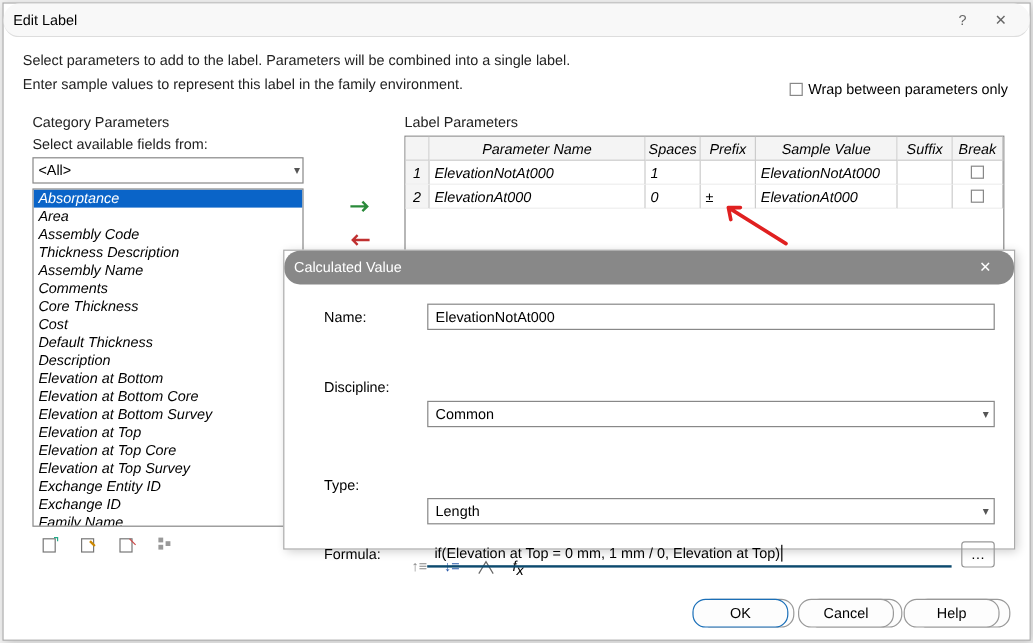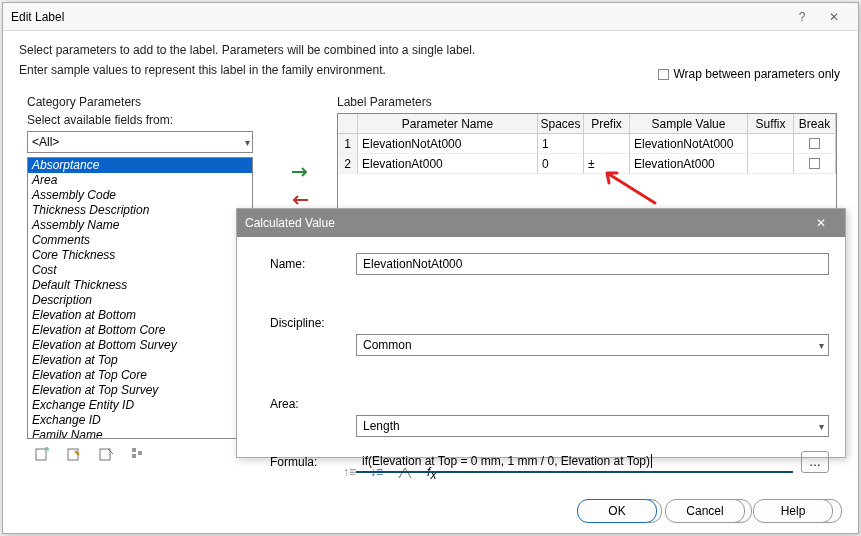--- a/index.html
+++ b/index.html
@@ -1,35 +1,35 @@
 <!DOCTYPE html>
 <html><head>
 <meta charset="utf-8">
 <style>
 * { box-sizing: border-box; font-family: "Segoe UI", Tahoma, sans-serif; font-size: 12px; }
 body { margin: 0; width: 861px; height: 536px; background: #f0f0f0; position: relative; overflow: hidden; }
 .dialog { position: absolute; background: #fff; border: 1px solid #aaa; box-shadow: 2px 2px 8px rgba(0,0,0,0.2); }
-.titlebar { height: 28px; display: flex; align-items: center; padding: 0 8px; background: #f8f8f8; border-bottom: 1px solid #ddd; }
+.titlebar { height: 28px; display: flex; align-items: center; padding: 0 8px; background: #f8f8f8; border-bottom: 1px solid #ddd; border-radius: 13px; }
 .titlebar.dark { background: #888; color: #fff; border-bottom: none; }
 .titlebar .title { flex: 1; }
 .titlebar .tbtn { width: 32px; height: 24px; display: flex; align-items: center; justify-content: center; color: #666; cursor: pointer; }
 .titlebar.dark .tbtn { color: #fff; }
 .body-pad { padding: 12px 16px; }
 .instr { color: #222; margin-bottom: 6px; }
 .section-label { color: #222; margin-bottom: 4px; }
 .combo { width: 226px; height: 22px; border: 1px solid #888; display: flex; align-items: center; padding: 0 4px; background: #fff; position: relative; }
 .combo .arrow { position: absolute; right: 2px; font-size: 10px; color: #555; }
 .listbox { width: 226px; height: 282px; border: 1px solid #888; background: #fff; overflow: hidden; margin-top: 4px; font-style: italic; }
 .listbox .item { padding: 0 4px; height: 15px; line-height: 15px; white-space: nowrap; overflow: hidden; }
 .listbox .item.sel { background: #0a64c8; color: #fff; }
 .toolicons { display: flex; gap: 14px; padding: 6px 0 0 6px; }
 .toolicons .ti { width: 18px; height: 18px; display: flex; align-items: center; justify-content: center; color: #666; }
 .labelparams { position: absolute; left: 334px; top: 92px; }
 .table { border: 1px solid #888; background: #fff; width: 500px; font-size: 12px; }
-.table .row { display: flex; height: 20px; }
+.table .row { display: flex; height: 20px; font-style: italic; }
 .table .hdr .cell { background: #f4f4f4; font-weight: normal; text-align: center; border-right: 1px solid #ccc; border-bottom: 1px solid #ccc; display: flex; align-items: center; justify-content: center; }
 .table .cell { border-right: 1px solid #ccc; border-bottom: 1px solid #eee; padding: 0 4px; display: flex; align-items: center; overflow: hidden; }
 .c-num { width: 20px; background: #f4f4f4; justify-content: center; }
 .c-name { width: 180px; }
 .c-sp { width: 46px; }
 .c-pre { width: 46px; }
 .c-sv { width: 118px; }
 .c-suf { width: 46px; }
 .c-br { width: 42px; justify-content: center; }
 .chk { width: 11px; height: 11px; border: 1px solid #888; background: #fff; }
@@ -225,21 +225,21 @@
         </div>
     </div>
     <div class="row-f">
       <span class="lbl">Discipline:</span>
       <div class="fld sel">
           <span>Common</span>
           <span class="arrow">▾</span>
         </div>
     </div>
     <div class="row-f">
-      <span class="lbl">Area:</span>
+      <span class="lbl">Type:</span>
       <div class="fld sel">
           <span>Length</span>
           <span class="arrow">▾</span>
         </div>
     </div>
     <div class="row-f">
       <span class="lbl">Formula:</span>
       <div class="fld formula">
           <span>if(Elevation at Top = 0 mm, 1 mm / 0, Elevation at Top)</span>
           <span style="border-left:1px solid #000; height:14px; margin-left:1px;"></span>

